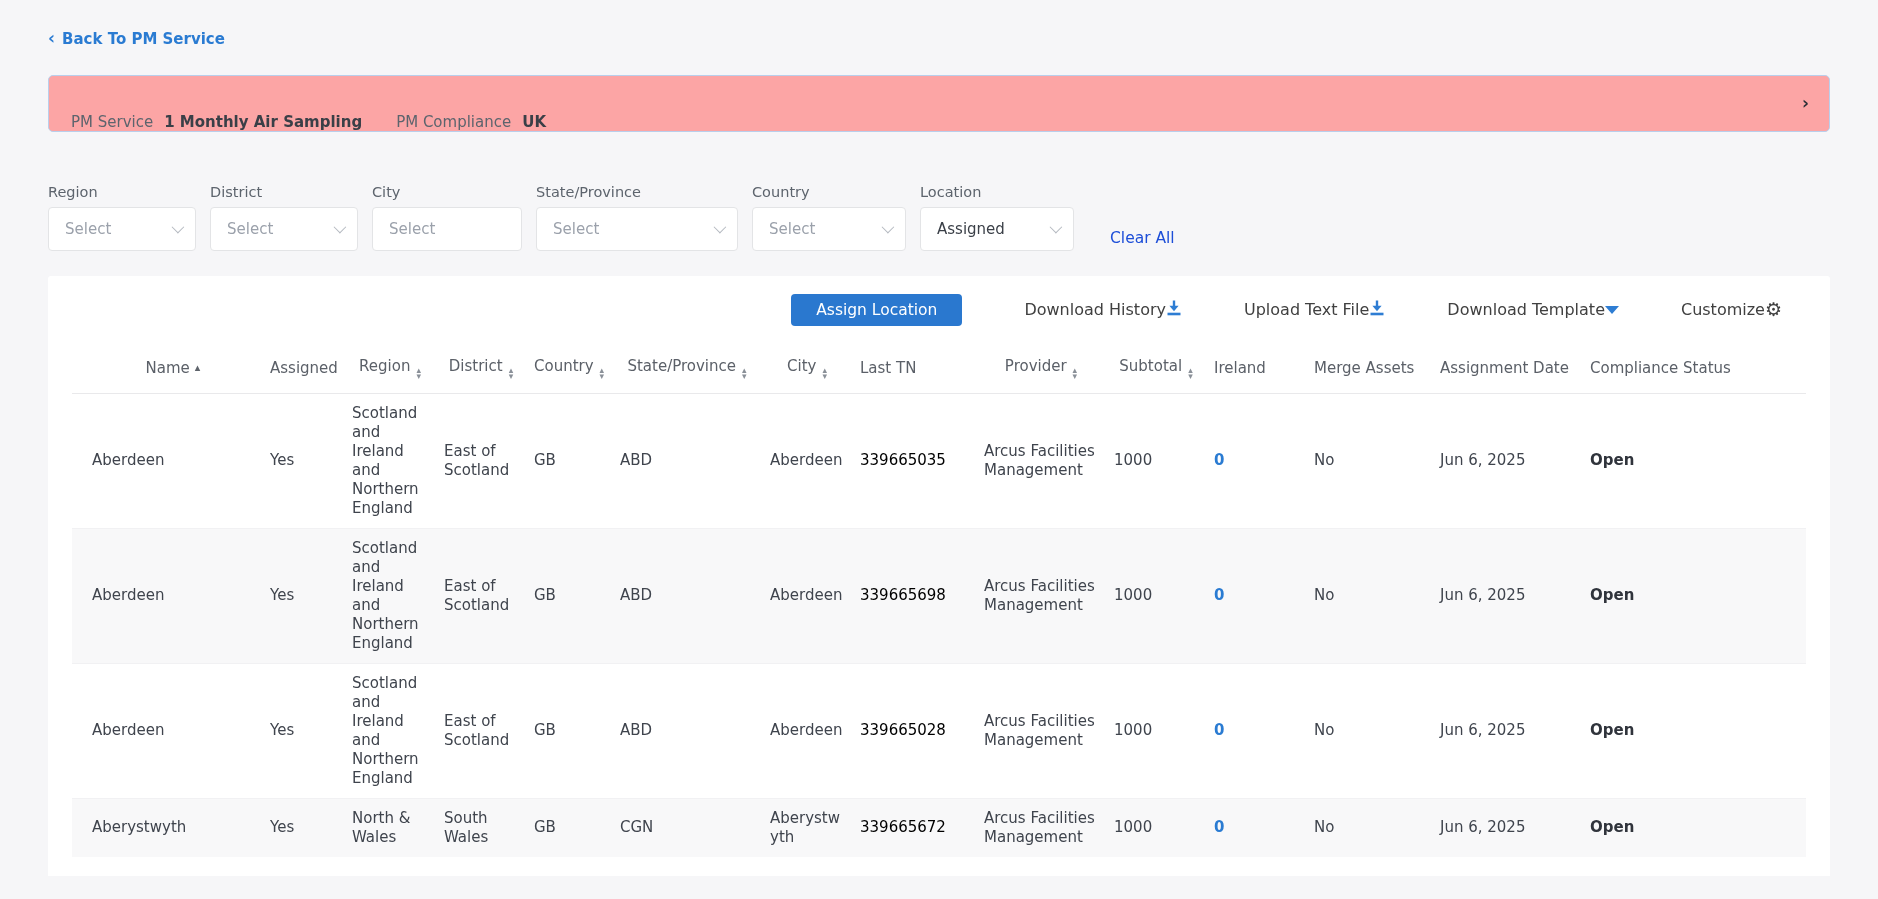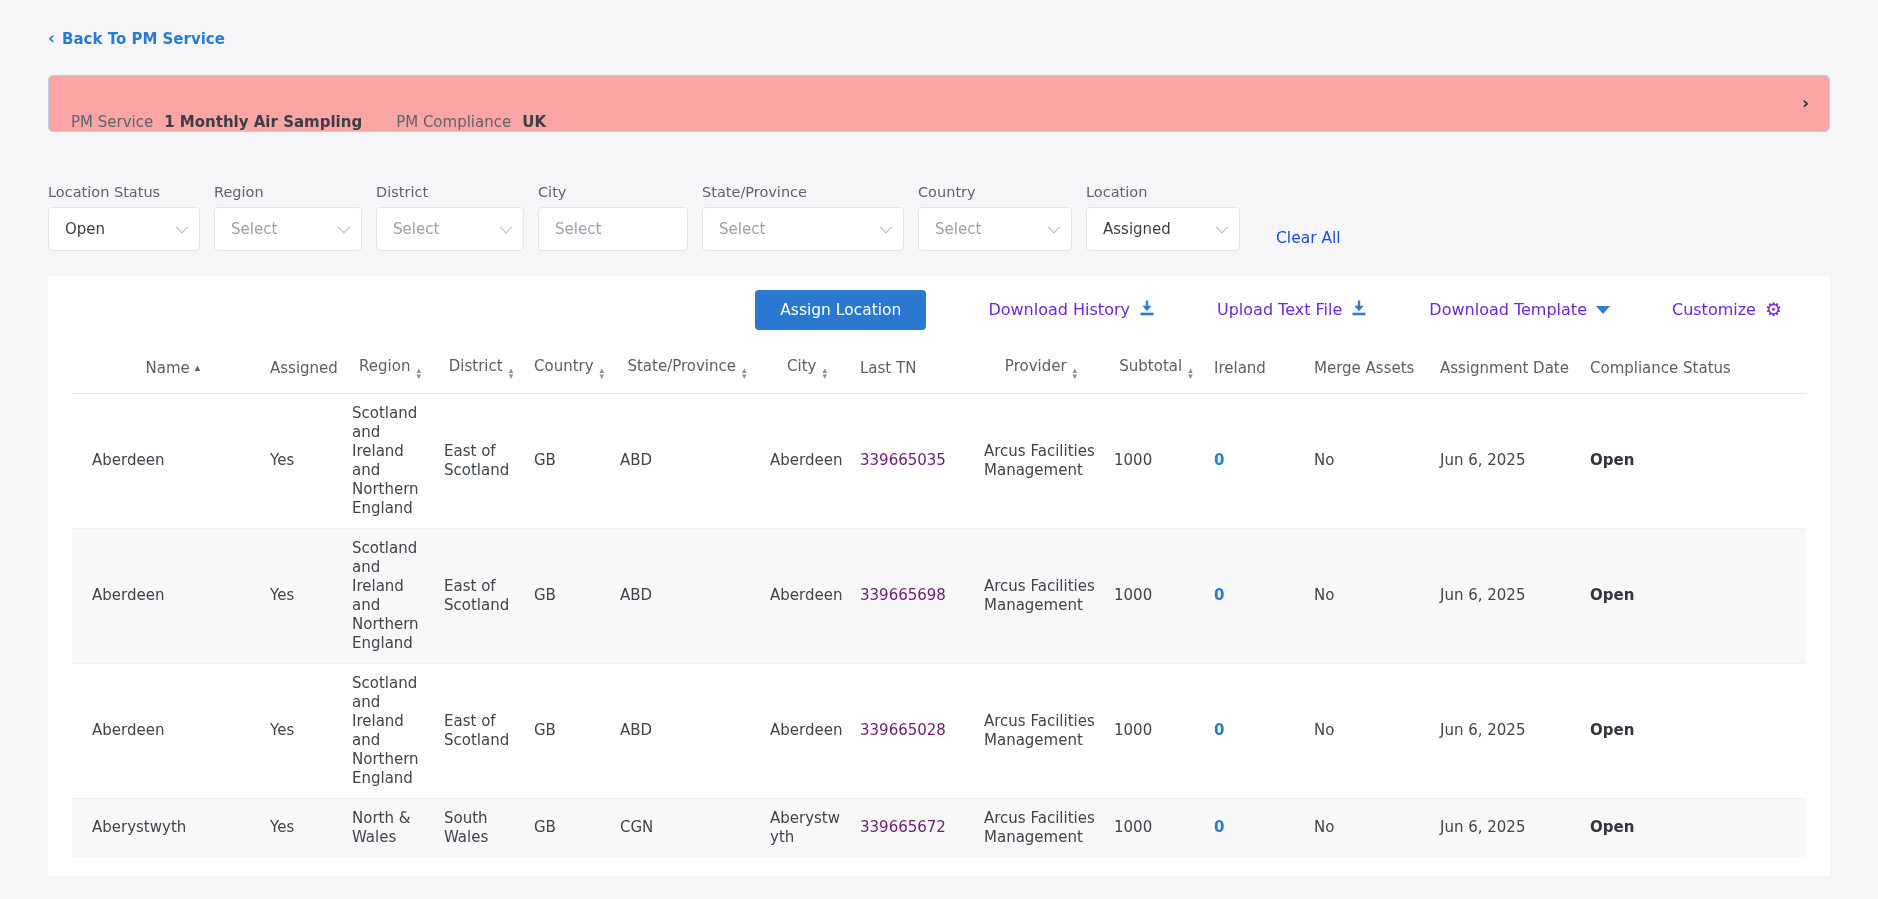--- a/index.html
+++ b/index.html
@@ -43,43 +43,43 @@
   .searchbar input { flex:1; border:none; outline:none; font:inherit; color:#3a3f47; background:transparent; }
   .searchbar input::placeholder { color:#9ba1ab; }
   .search-icon { flex:none; }
 
   
   .card { margin-top:25px; background:#fff; min-height:600px; border-radius:3px 3px 0 0; padding-bottom:0; }
 
   
   .toolbar { display:flex; align-items:center; justify-content:flex-end; gap:62px;
     padding:13px 48px 0 0; height:55px; }
-  .assign-btn { background:#2a78cf; color:#fff; border:none; border-radius:4px; height:40px;
+  .assign-btn { background:#2a78cf; color:#fff; border:none; border-radius:4px; height:32px;
     padding:0 25px; font:inherit; font-size:15.5px; cursor:pointer; }
-  .tool-link { display:inline-flex; align-items:center; gap:9px; color:#6d28d9; font-size:16px;
+  .tool-link { display:inline-flex; align-items:center; gap:0; color:#404040; font-size:16px;
     cursor:pointer; text-decoration:none; }
   .tri-down { width:0; height:0; border-left:7px solid transparent; border-right:7px solid transparent;
     border-top:8px solid #2e7dd3; display:inline-block; }
   .gear { font-size:19px; line-height:1; }
 
   
   table { border-collapse:collapse; table-layout:fixed; width:calc(100% - 48px); margin:14px 24px 0 24px; }
   th { text-align:left; font-weight:normal; color:#5b6068; font-size:15px; padding:12px 8px 13px 8px;
     border-bottom:1px solid #e9e9eb; white-space:nowrap; overflow:visible; }
   th.sortable { cursor:pointer;text-align:center; }
   th:first-child, td:first-child { padding-left:20px; }
   td { padding:10px 8px; vertical-align:middle; color:#3f444d; font-size:15px; line-height:19px;
     word-wrap:break-word; }
   tbody tr { border-top:1px solid #f1f1f3; }
   tbody tr:first-child { border-top:none; }
   tbody tr:nth-child(even) { background:#f8f8f9; }
   .sort-asc { color:#5f646c; font-size:11px; margin-left:5px; vertical-align:2px; }
   .sort-both { display:inline-flex; flex-direction:column; font-size:9px; line-height:6.5px;
     color:#8a9098; margin-left:6px; vertical-align:-2px; }
-  .tn-link { color:#701a75; cursor:pointer; text-decoration:none; }
+  .tn-link { color:#000000; cursor:pointer; text-decoration:none; }
   .assets-link { color:#2a7bd2; font-weight:bold; cursor:pointer; text-decoration:none; }
   .compliance { font-weight:600; color:#30343c; }
 </style>
 </head>
 <body>
 
 <div class="page">
 
   <a class="back-link">
     <span class="back-chevron">‹</span>
@@ -89,27 +89,20 @@
   <div class="banner">
     <span class="b-label">PM Service</span>
     <span class="b-value">1 Monthly Air Sampling</span>
     <span class="b-gap"></span>
     <span class="b-label">PM Compliance</span>
     <span class="b-value">UK</span>
     <span class="banner-chev">›</span>
   </div>
 
   <div class="filters">
-    <div class="filter-group" style="width:152px">
-      <div class="filter-label">Location Status</div>
-      <div class="filter-box">
-        <span class="fv-selected">Open</span>
-        <span class="chev"></span>
-      </div>
-    </div>
     <div class="filter-group" style="width:148px">
       <div class="filter-label">Region</div>
       <div class="filter-box">
         <span class="fv-placeholder">Select</span>
         <span class="chev"></span>
       </div>
     </div>
     <div class="filter-group" style="width:148px">
       <div class="filter-label">District</div>
       <div class="filter-box">

